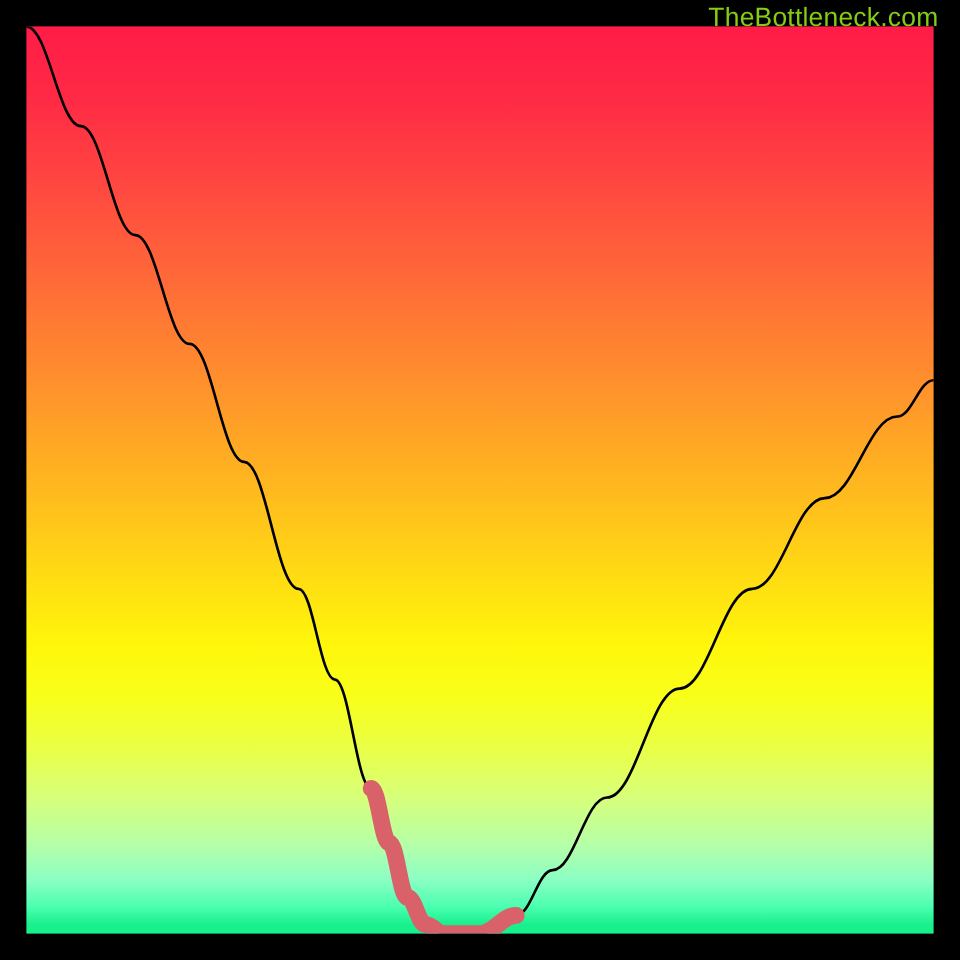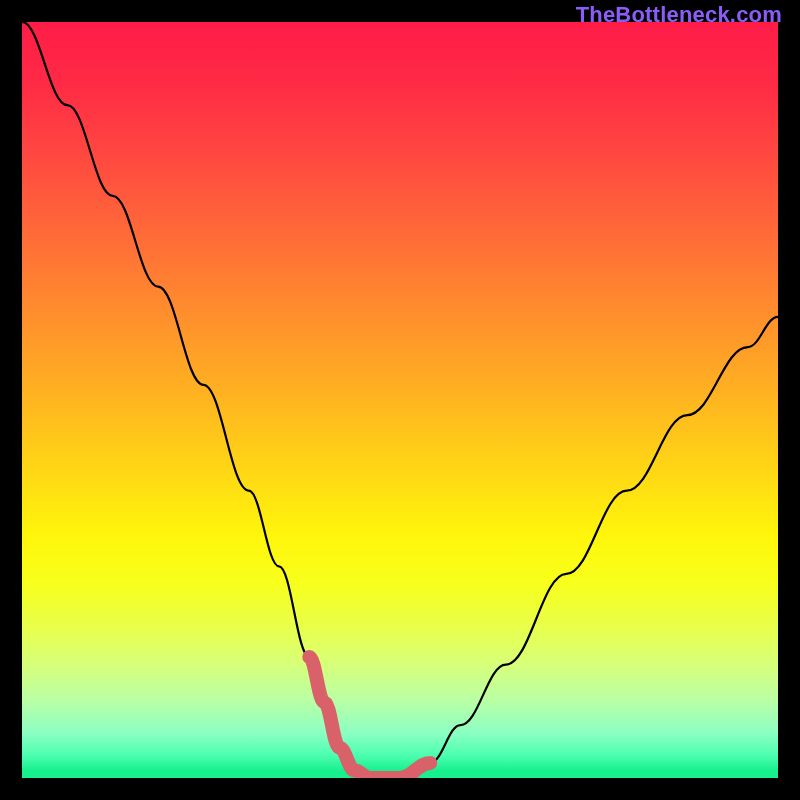--- a/index.html
+++ b/index.html
@@ -46,23 +46,23 @@
     position: absolute;
     left: 0;
     top: 0;
     width: 756px;
     height: 756px;
   }
   .watermark {
     position: absolute;
     top: 2px;
     right: 18px;
-    color: #8b5cf6;
+    color: #84cc16;
     font-size: 22px;
-    font-weight: 700;
+    font-weight: 400;
     letter-spacing: 0.2px;
     user-select: none;
   }
 </style>
 </head>
 <body>
 
 <div class="frame">
 
   <div class="plot-area">

